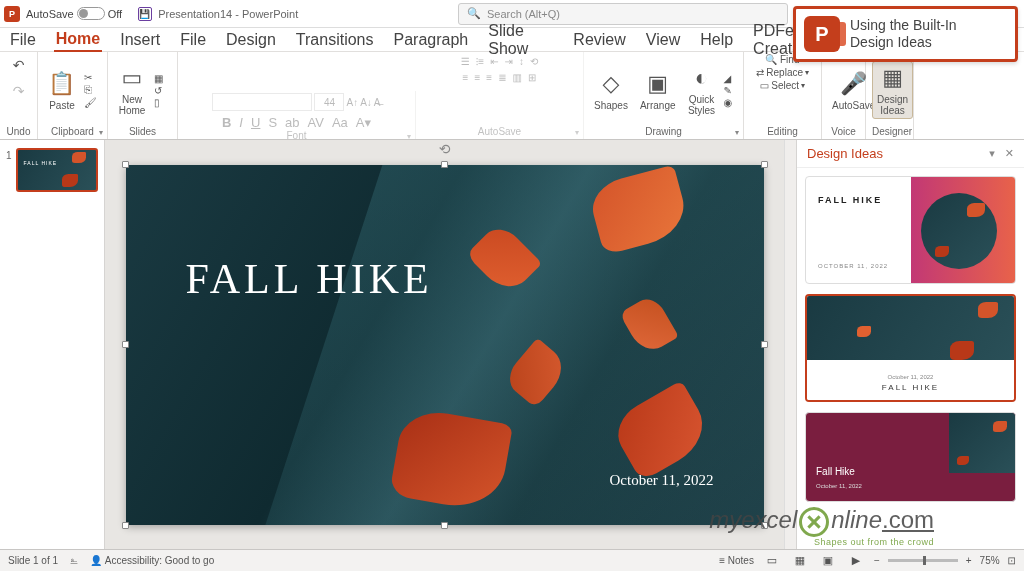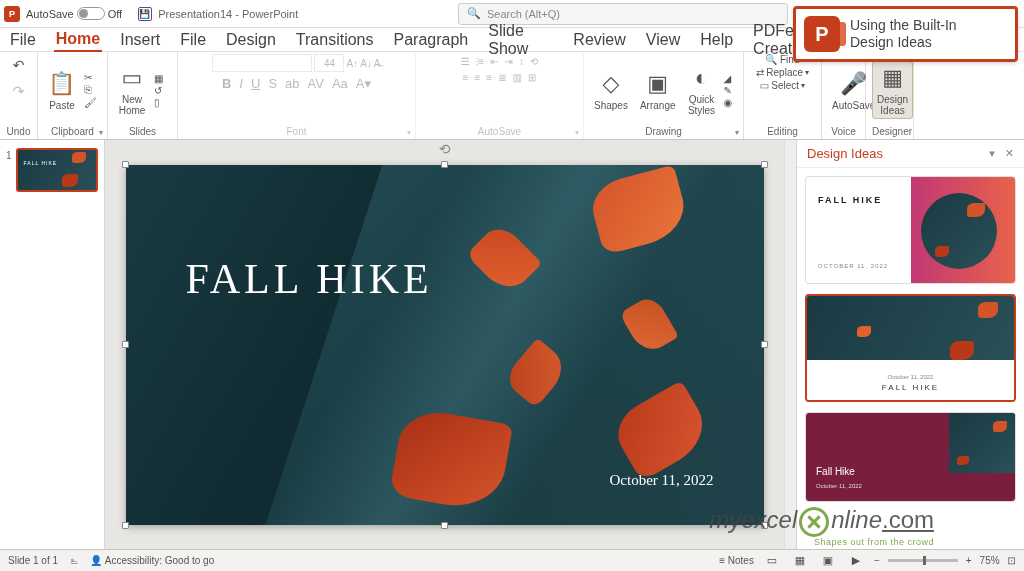--- a/index.html
+++ b/index.html
@@ -185,21 +185,21 @@
       </div>
       <div class="rb-stack">
         <span class="ic">▦</span>
         <span class="ic">↺</span>
         <span class="ic">▯</span>
       </div>
     </div>
     <div class="group-label">Slides</div>
   </div>
 
-  <div class="group disabled" style="width:238px;">
+  <div class="group disabled" style="width:238px;margin-top:39px;">
     <div class="group-body rb-stack" style="gap:4px;">
       <div class="rb-row">
         <div style="width:100px;height:18px;border:1px solid #ccc;background:#fff;"></div>
         <div style="width:30px;height:18px;border:1px solid #ccc;background:#fff;display:flex;align-items:center;justify-content:center;">44</div>
         <span class="ic">A↑</span>
         <span class="ic">A↓</span>
         <span class="ic">A̶</span>
       </div>
       <div class="rb-row" style="gap:8px;font-size:13px;">
         <b>B</b>

